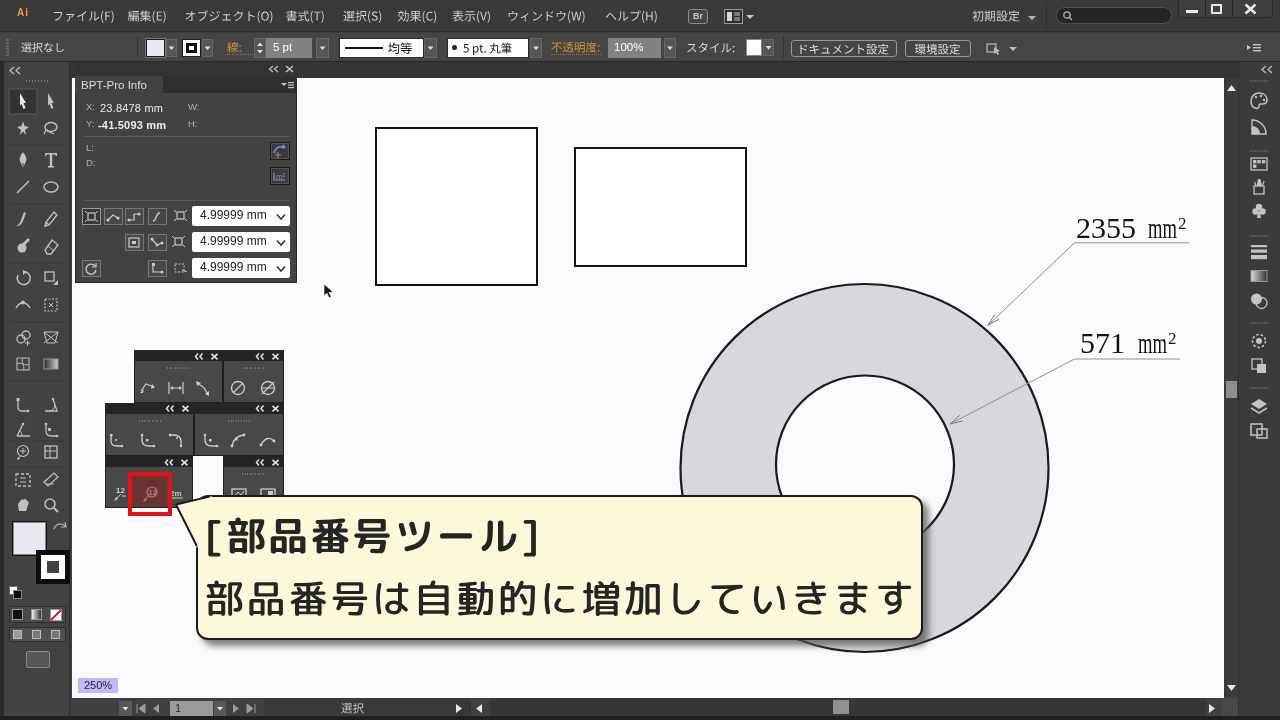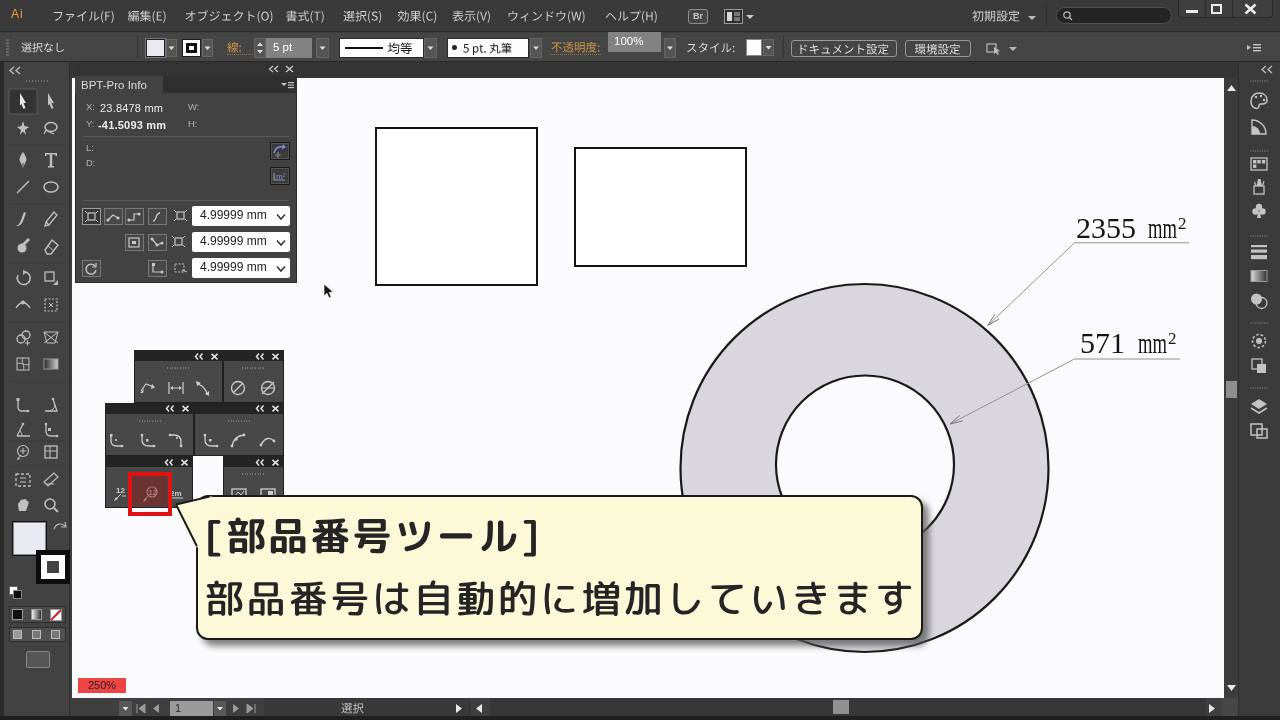--- a/index.html
+++ b/index.html
@@ -1,19 +1,19 @@
 <!DOCTYPE html>
 <html><head><meta charset="utf-8"><style>
 *{margin:0;padding:0;box-sizing:border-box}
 body{width:1280px;height:720px;background:#3d3d3d;font-family:"Liberation Sans",sans-serif;overflow:hidden;position:relative}
 .abs{position:absolute}
 </style></head><body>
 
 <div class="abs" style="left:0;top:0;width:1280px;height:32px;background:#3a3a3a;border-bottom:1px solid #2d2d2d"></div>
-<div class="abs" style="left:11px;top:7px;font-weight:normal;font-size:12px;color:#f09d3a;letter-spacing:1px">Ai</div>
+<div class="abs" style="left:17px;top:7px;font-weight:bold;font-size:10px;color:#f09d3a;letter-spacing:1px">Ai</div>
 <div class="abs" style="left:688px;top:9px;width:20px;height:15px;border:1px solid #8d8d8d;border-radius:3px;background:#454545;color:#c9c9c9;font-size:9px;font-weight:bold;text-align:center;line-height:13px">Br</div>
 <div class="abs" style="left:724px;top:9px;width:19px;height:15px;border:1px solid #999;background:#2e2e2e">
     <div class="abs" style="left:2px;top:2px;width:5px;height:9px;background:#d8d8d8"></div>
     <div class="abs" style="left:9px;top:2px;width:6px;height:4px;background:#777"></div>
     <div class="abs" style="left:9px;top:7px;width:6px;height:4px;background:#777"></div>
   </div>
 <svg class="abs" style="left:745px;top:14px" width="10" height="6">
     <path d="M1 1 L5 5 L9 1 Z" fill="#c9c9c9"></path>
   </svg>
 <svg class="abs" style="left:1027px;top:15px" width="10" height="6">
@@ -64,21 +64,21 @@
 <svg class="abs" style="left:424px;top:38px" width="13" height="20">
     <path d="M3.5 8.5 L6.5 12.0 L9.5 8.5 Z" fill="#ddd"></path>
   </svg>
 <div class="abs" style="left:447px;top:38px;width:82px;height:20px;background:#fdfdfd;border:1px solid #2a2a2a"></div>
 <div class="abs" style="left:452px;top:45px;width:5px;height:5px;border-radius:50%;background:#222"></div>
 <div class="abs" style="left:530px;top:38px;width:12px;height:20px;background:#555;border:1px solid #666"></div>
 <svg class="abs" style="left:530px;top:38px" width="12" height="20">
     <path d="M3.0 8.5 L6.0 12.0 L9.0 8.5 Z" fill="#ddd"></path>
   </svg>
 <div class="abs" style="left:551px;top:54px;width:50px;height:1px;border-bottom:1px dotted #9a7335"></div>
-<div class="abs" style="left:608px;top:32px;width:53px;height:20px;background:#828282;color:#fff;font-size:11.5px;line-height:19px;padding-left:6px">100%</div>
+<div class="abs" style="left:608px;top:38px;width:53px;height:20px;background:#828282;color:#fff;font-size:11.5px;line-height:19px;padding-left:6px">100%</div>
 <div class="abs" style="left:664px;top:38px;width:12px;height:20px;background:#555;border:1px solid #666"></div>
 <svg class="abs" style="left:664px;top:38px" width="12" height="20">
     <path d="M3.0 8.5 L6.0 12.0 L9.0 8.5 Z" fill="#ddd"></path>
   </svg>
 <div class="abs" style="left:746px;top:39px;width:16px;height:17px;background:#fdfdfd;border:1px solid #888"></div>
 <div class="abs" style="left:763px;top:39px;width:11px;height:17px;background:#555;border:1px solid #666"></div>
 <svg class="abs" style="left:763px;top:39px" width="11" height="17">
     <path d="M2.5 7.0 L5.5 10.5 L8.5 7.0 Z" fill="#ddd"></path>
   </svg>
 <div class="abs" style="left:783px;top:36px;width:1px;height:22px;background:#333"></div>
@@ -400,21 +400,21 @@
       <path d="M0 -7 L8 -2 L0 3 L-8 -2 Z" fill="#c3c3c3"></path>
       <path d="M-8 2 L0 7 L8 2" fill="none" stroke="#c3c3c3" stroke-width="1.5"></path>
     </g>
     <g transform="translate(21,369)">
       <rect x="-8" y="-7" width="11" height="11" fill="none" stroke="#c3c3c3" stroke-width="1.5"></rect>
       <rect x="-2" y="-2" width="10" height="9" fill="none" stroke="#c3c3c3" stroke-width="1.5"></rect>
     </g>
   </svg>
 <div class="abs" style="left:72px;top:698px;width:1166px;height:18px;background:#3f3f3f"></div>
 <div class="abs" style="left:0;top:716px;width:1280px;height:4px;background:#1f1f1f"></div>
-<div class="abs" style="left:78px;top:678px;width:48px;height:15px;background:#ef4444;color:#272727;font-size:11px;text-align:center;line-height:15px">250%</div>
+<div class="abs" style="left:78px;top:678px;width:40px;height:15px;background:#c4b5fd;color:#272727;font-size:11px;text-align:center;line-height:15px">250%</div>
 <div class="abs" style="left:119px;top:701px;width:13px;height:15px;background:#585858"></div>
 <svg class="abs" style="left:119px;top:701px" width="13" height="15">
     <path d="M3.5 6 L6.5 9.5 L9.5 6 Z" fill="#e5e5e5"></path>
   </svg>
 <svg class="abs" style="left:136px;top:702px" width="130" height="13">
     <path d="M1 2 L1 11 M9 2 L3 6.5 L9 11 Z" stroke="#9a9a9a" fill="#9a9a9a"></path>
     <path d="M23 2 L17 6.5 L23 11 Z" fill="#9a9a9a"></path>
     <path d="M97 2 L103 6.5 L97 11 Z" fill="#9a9a9a"></path>
     <path d="M111 2 L117 6.5 L111 11 Z M119 2 L119 11" stroke="#9a9a9a" fill="#9a9a9a"></path>
   </svg>

